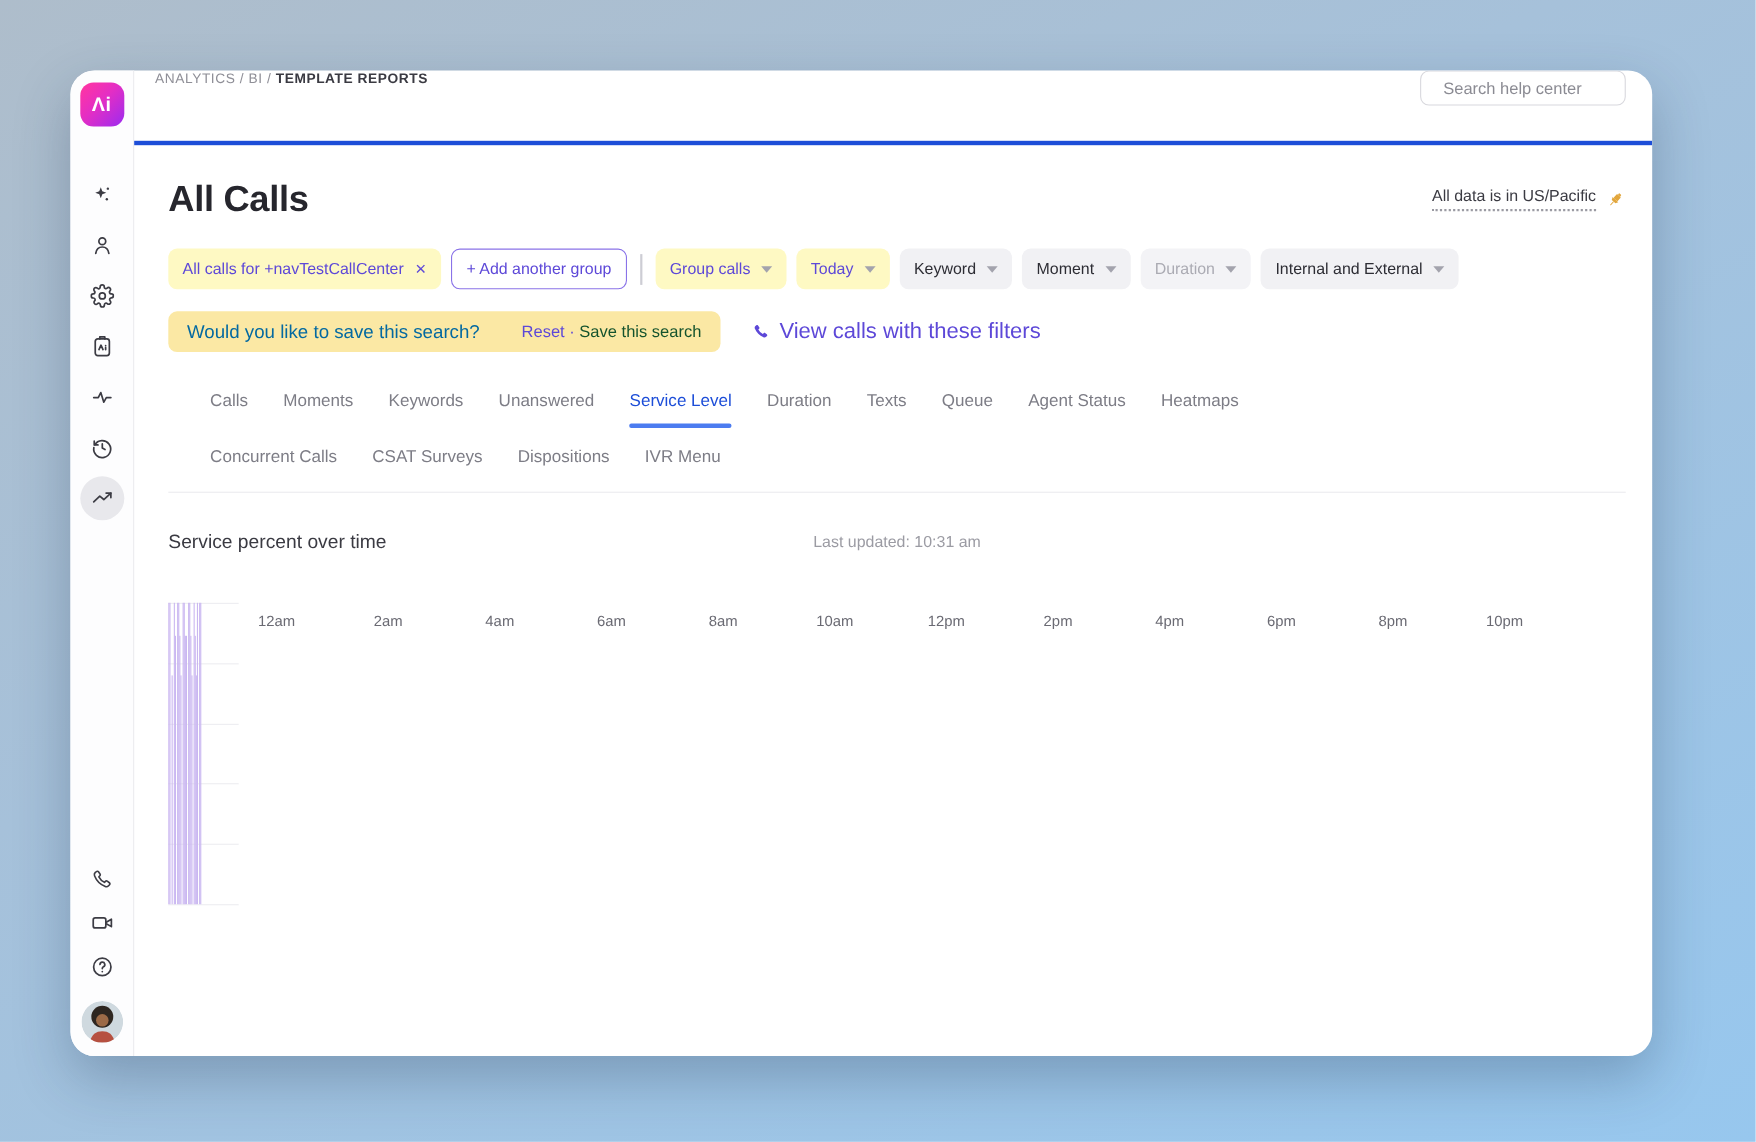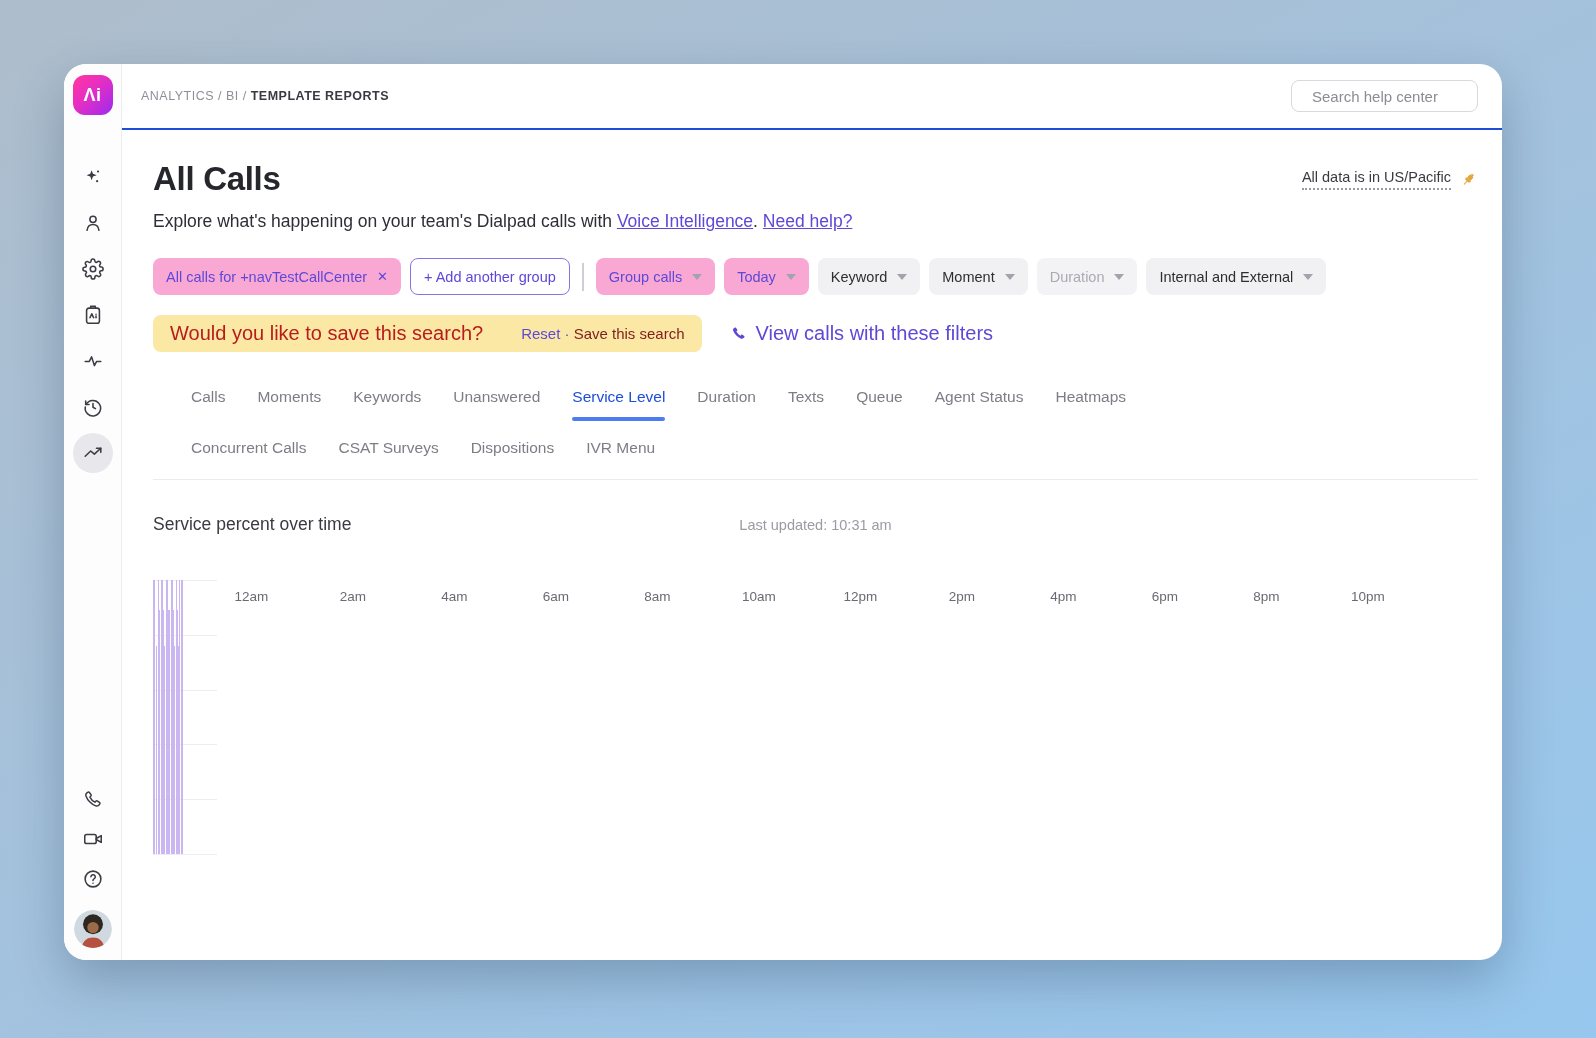--- a/index.html
+++ b/index.html
@@ -21,50 +21,50 @@
     background:linear-gradient(135deg,#ff35a2 5%,#e42ec4 45%,#9c2bf0 100%);
     color:#fff;font-weight:bold;font-size:18px;display:flex;align-items:center;justify-content:center;letter-spacing:.5px;}
   .nav-group{display:flex;flex-direction:column;align-items:center;margin-top:42px;gap:6px;}
   .icon-btn{width:40px;height:40px;border-radius:50%;display:flex;align-items:center;justify-content:center;flex:none;}
   .icon-btn.active{background:#e8e8ec;}
   .icon-btn svg{stroke:#3c3c44;fill:none;stroke-width:1.7;stroke-linecap:round;stroke-linejoin:round;}
   .bottom-group{margin-top:auto;display:flex;flex-direction:column;align-items:center;gap:0;}
   .avatar{width:38px;height:38px;border-radius:50%;overflow:hidden;margin-top:11px;}
   
   .main{flex:1;display:flex;flex-direction:column;min-width:0;}
-  .header{height:64px;flex:none;border-bottom:2px solid #1d4ed8;display:flex;align-items:center;
+  .header{height:64px;flex:none;border-bottom:4px solid #1d4ed8;display:flex;
     justify-content:space-between;padding:0 24px 0 19px;}
   .breadcrumb{font-size:12.5px;letter-spacing:.5px;color:#8f8f97;}
   .breadcrumb .current{color:#3a3a42;font-weight:bold;}
   .search-box{width:187px;height:32px;border:1px solid #d8d8dd;border-radius:8px;display:flex;align-items:center;
     padding:0 10px;gap:8px;box-sizing:border-box;}
   .search-box input{border:none;outline:none;flex:1;font-size:15px;color:#55555d;font-family:"Liberation Sans",sans-serif;background:transparent;}
   .search-box input::placeholder{color:#8b8b93;}
   .content{flex:1;padding:0 24px 0 31px;min-width:0;}
   .title-row{display:flex;justify-content:space-between;align-items:flex-end;margin-top:30px;}
   h1{margin:0;font-size:33px;color:#26262d;letter-spacing:-.3px;}
   .tz-wrap{display:flex;align-items:center;gap:8px;margin-bottom:8px;}
   .tz-note{font-size:14.5px;color:#3a3a42;border-bottom:2px dotted #9a9aa2;padding-bottom:3px;}
   .intro{margin-top:13px;font-size:17.5px;color:#2e2e36;}
   .intro a{color:#5d48d8;}
   
   .filter-row{margin-top:26px;display:flex;align-items:center;gap:9px;flex-wrap:nowrap;}
   .chip{height:37px;border-radius:8px;padding:0 13px;display:inline-flex;align-items:center;gap:10px;
     font-size:14.5px;box-sizing:border-box;white-space:nowrap;}
-  .chip.purple{background:#f9a8d4;color:#5d48d8;}
+  .chip.purple{background:#fef9c3;color:#5d48d8;}
   .chip.outline{background:#fff;border:1px solid #8a73e8;color:#5d48d8;}
   .chip.gray{background:#f1f1f4;color:#2d2d34;}
   .chip.disabled{background:#f3f3f6;color:#abab b3;color:#ababb3;}
   .chip .x{font-size:13px;}
   .caret{width:0;height:0;border-left:5px solid transparent;border-right:5px solid transparent;border-top:6px solid #a3a3ad;}
   .vdiv{width:2px;height:28px;background:#cdcdd4;margin:0 3px;flex:none;}
   
   .save-row{margin-top:20px;display:flex;align-items:center;}
   .banner{background:#fbe8a4;border-radius:8px;height:37px;display:flex;align-items:center;padding:0 17px;gap:38px;}
-  .banner .q{font-size:20px;color:#b91c1c;text-align:right;}
+  .banner .q{font-size:17px;color:#0369a1;text-align:right;}
   .banner .actions{font-size:15px;color:#5d48d8;}
   .view-calls{margin-left:28px;display:flex;align-items:center;gap:9px;color:#5d48d8;font-size:20px;}
   .view-calls svg{stroke:#5d48d8;fill:none;stroke-width:1.8;stroke-linecap:round;stroke-linejoin:round;}
   
   .tabs{margin-top:36px;padding-left:38px;}
   .tabs-row{display:flex;gap:32px;}
   .tabs-row + .tabs-row{margin-top:33px;}
   .tab{font-size:15.5px;color:#7d7d86;position:relative;white-space:nowrap;}
   .tab.active{color:#1d4ed8;}
   .tab.active::after{content:"";position:absolute;left:0;right:0;bottom:-15px;height:4px;border-radius:2px;background:#4c7cf0;}
@@ -194,23 +194,20 @@
               <g transform="rotate(42 12 12)" fill="#e2a63c">
                 <rect x="10.3" y="3.5" width="3.4" height="2.2" rx=".6"></rect>
                 <rect x="9" y="5.7" width="6" height="6.2" rx="1"></rect>
                 <path d="M7.6 11.9h8.8l-1.6 3.1H9.2z"></path>
                 <rect x="11.4" y="15" width="1.2" height="5.5" rx=".6"></rect>
               </g>
             </svg>
         </div>
       </div>
 
-      <div class="intro">
-        <span>Explore what's happening on your team's Dialpad calls with </span><a href="#">Voice Intelligence</a><span>. </span><a href="#">Need help?</a>
-      </div>
 
       <div class="filter-row">
         <div class="chip purple">
           <span>All calls for +navTestCallCenter</span>
           <span class="x">✕</span>
         </div>
         <div class="chip outline">
           <span>+ Add another group</span>
         </div>
         <div class="vdiv"></div>
@@ -237,21 +234,21 @@
         <div class="chip gray">
           <span>Internal and External</span>
           <span class="caret"></span>
         </div>
       </div>
 
       <div class="save-row">
         <div class="banner">
           <span class="q">Would you like to save this search?</span>
           <span class="actions">
-            <a href="#" style="color:#5d48d8;text-decoration:none;">Reset</a><span> · </span><a href="#" style="color:#7f1d1d;text-decoration:none;">Save this search</a>
+            <a href="#" style="color:#5d48d8;text-decoration:none;">Reset</a><span> · </span><a href="#" style="color:#14532d;text-decoration:none;">Save this search</a>
           </span>
         </div>
         <div class="view-calls">
           <svg width="17" height="17" viewBox="0 0 24 24">
               <path d="M6.5 3.9c.6-.6 1.6-.5 2.1.2l1.6 2.2c.4.6.4 1.4-.2 1.9l-1 1a13.2 13.2 0 0 0 5.8 5.8l1-1c.5-.5 1.3-.6 1.9-.2l2.2 1.6c.7.5.8 1.5.2 2.1l-1 1c-.9.9-2.2 1.3-3.4.8-5.1-2-9.2-6.1-11.2-11.2-.5-1.2-.1-2.5.8-3.4z" fill="#5d48d8" stroke="none"></path>
             </svg>
           <span>View calls with these filters</span>
         </div>
       </div>
 

